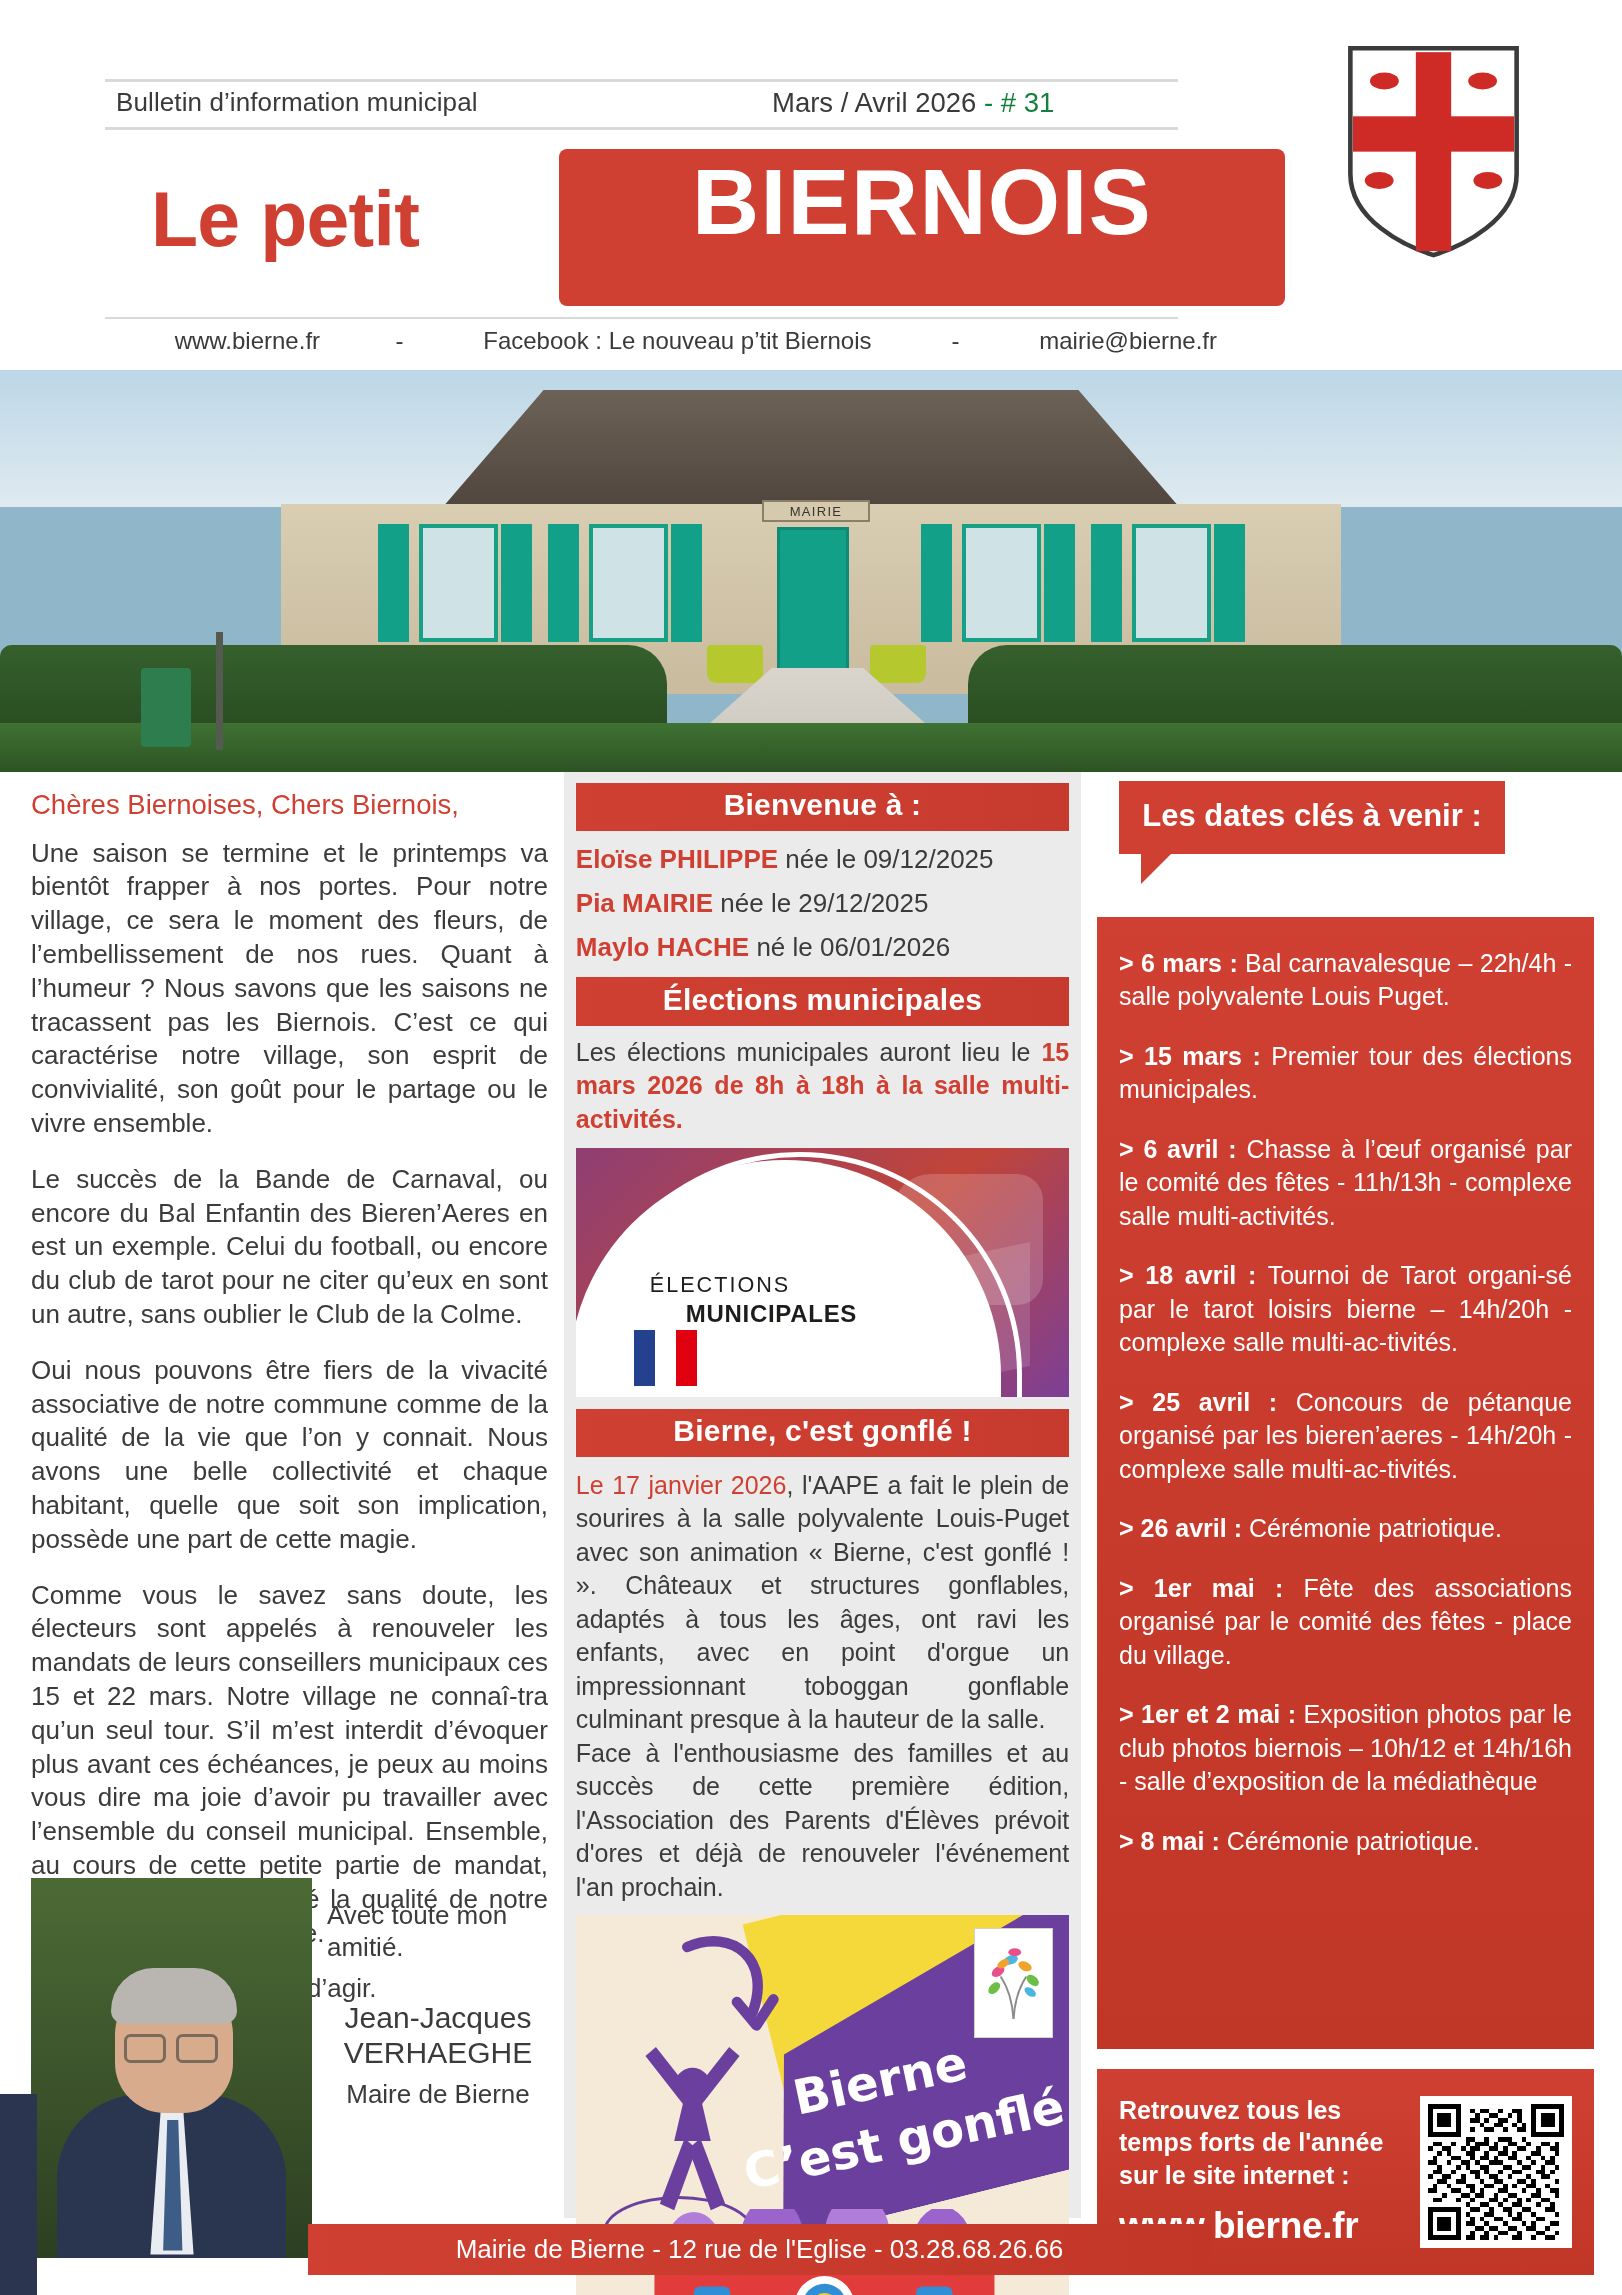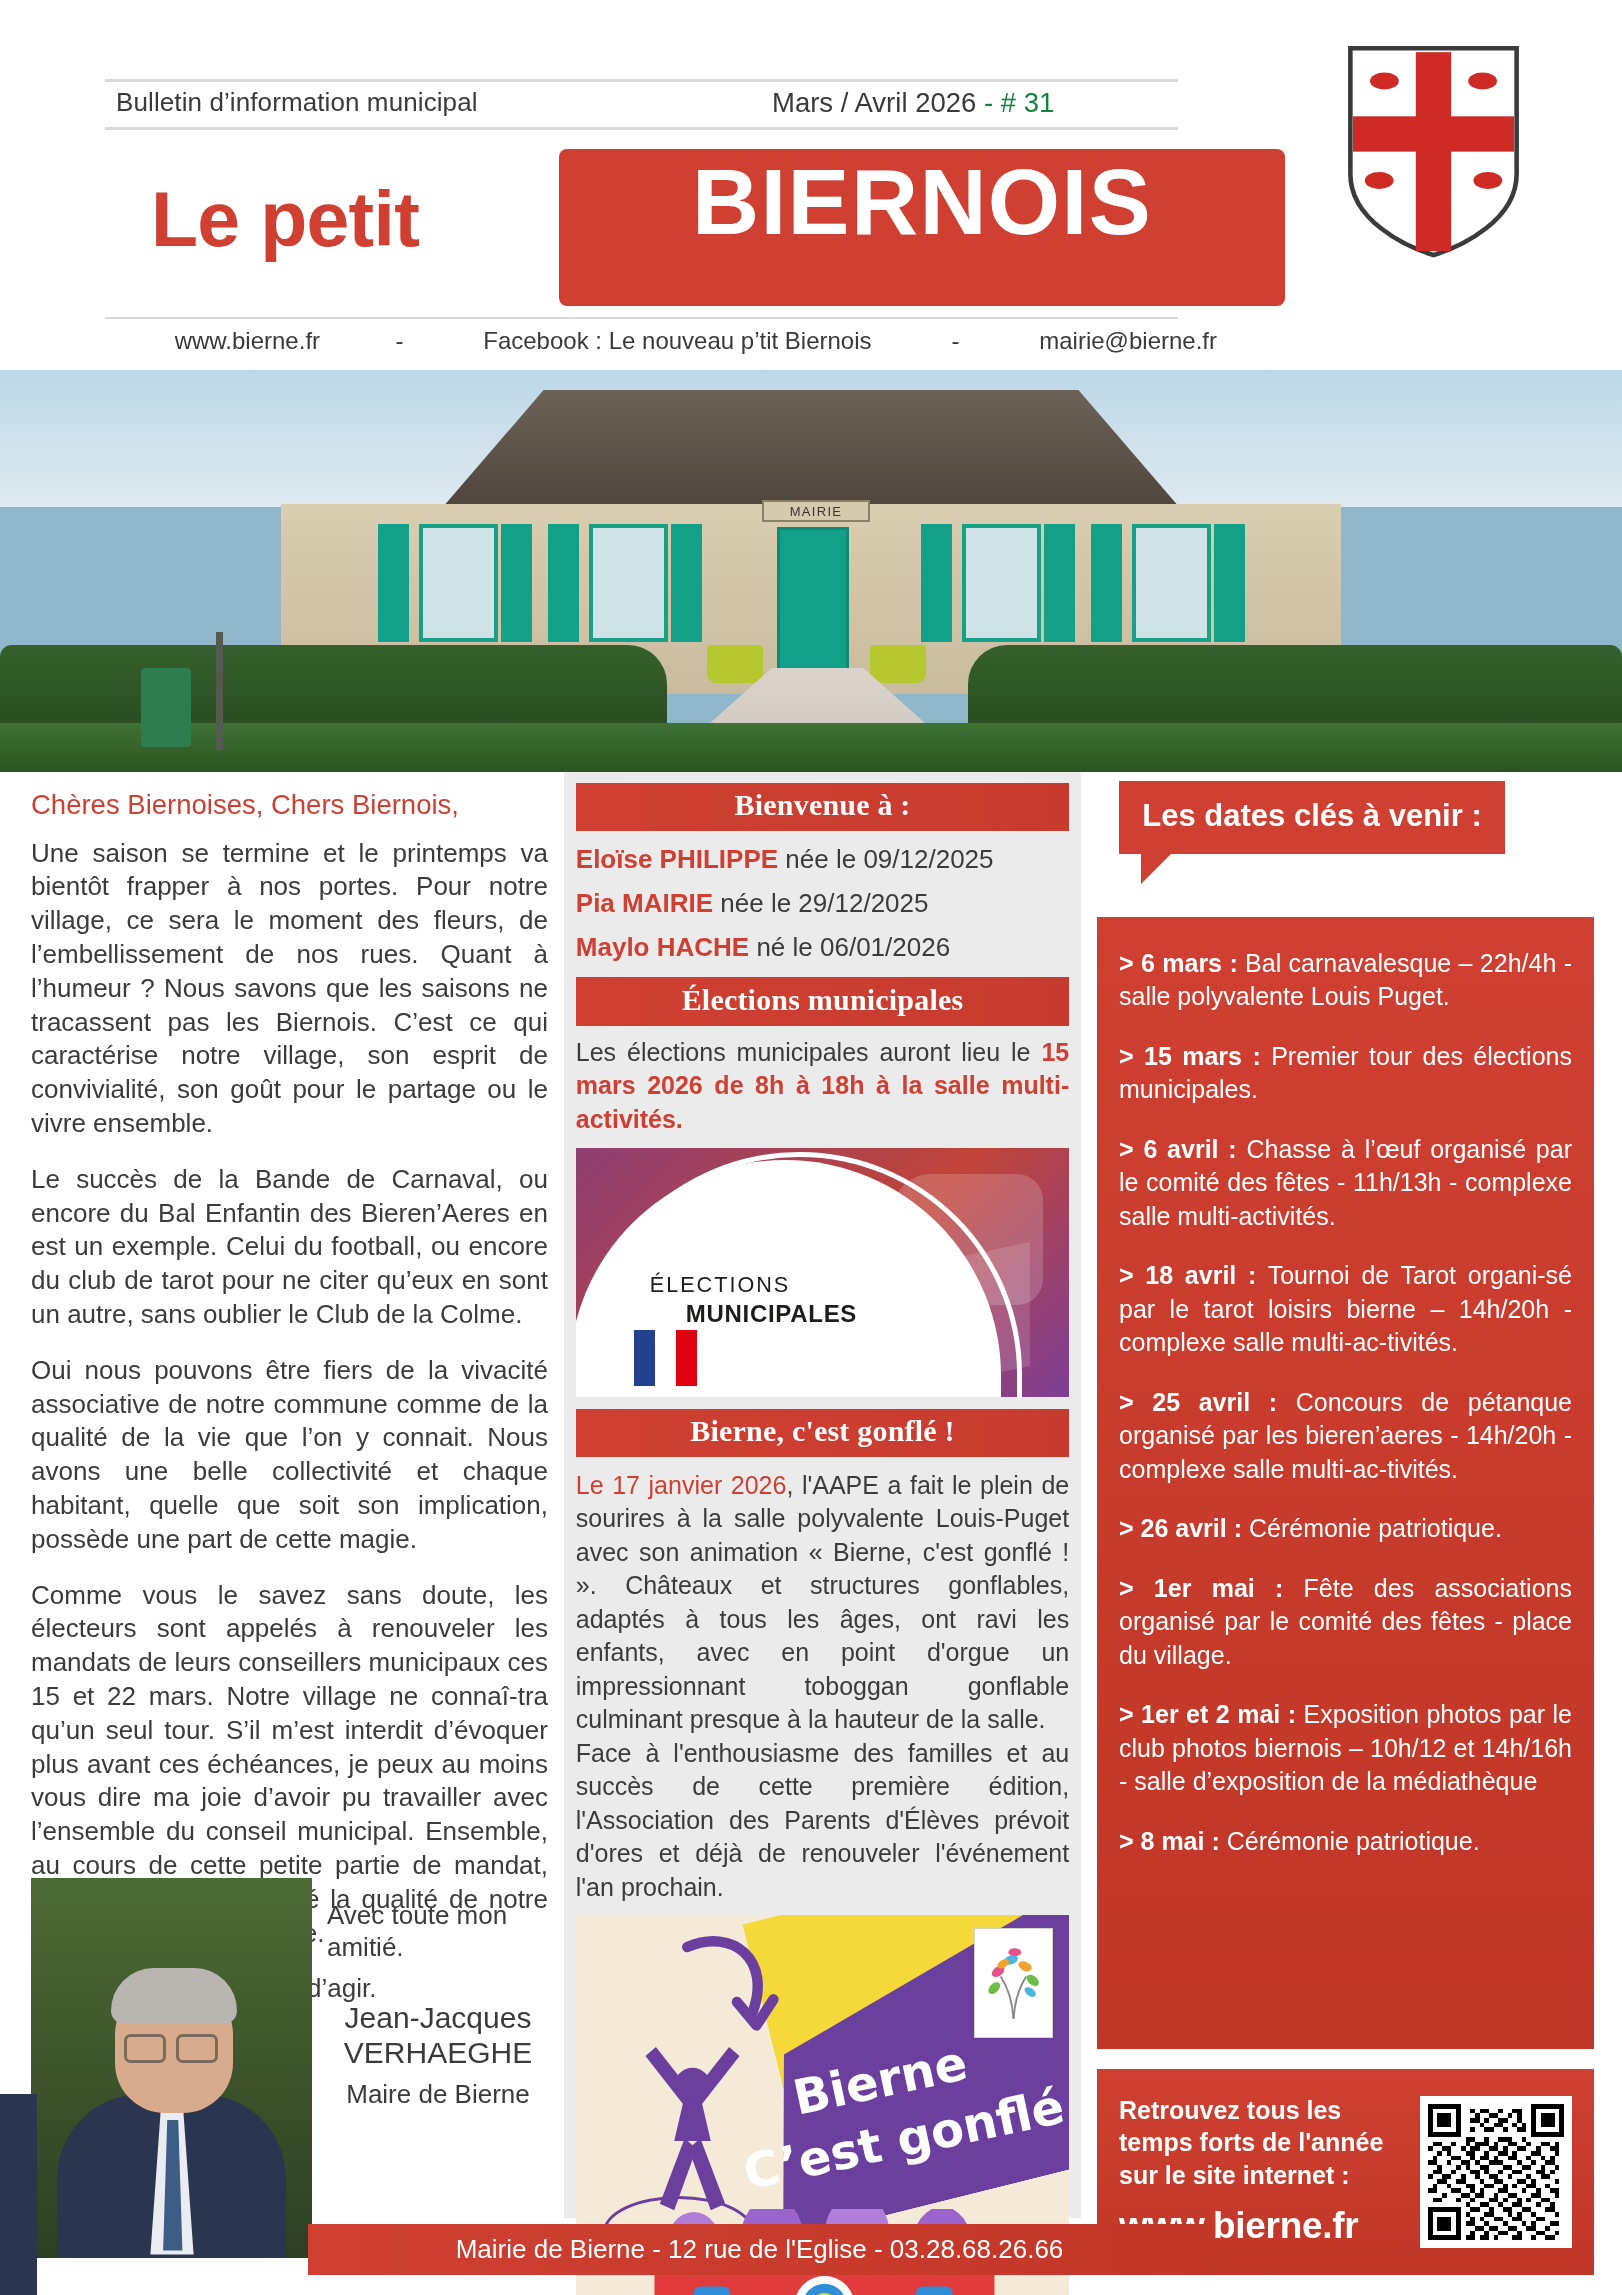--- a/index.html
+++ b/index.html
@@ -290,21 +290,20 @@
     height: 1446px;
   }
   .band {
     background: linear-gradient(90deg, #cf4032, #c73b2e);
     color: #ffffff;
     text-align: center;
     font-size: 30px;
     font-weight: bold;
     padding: 5.9px 0 8.5px 0;
     letter-spacing: 0.2px;
-    font-family: Liberation Serif, serif;
   }
   .birth-line {
     font-size: 26px;
     color: #3b3b3b;
     margin-top: 13px;
     white-space: nowrap;
   }
   .birth-line .nm { color: #cf4032; font-weight: bold; }
 
   .elect-text {

